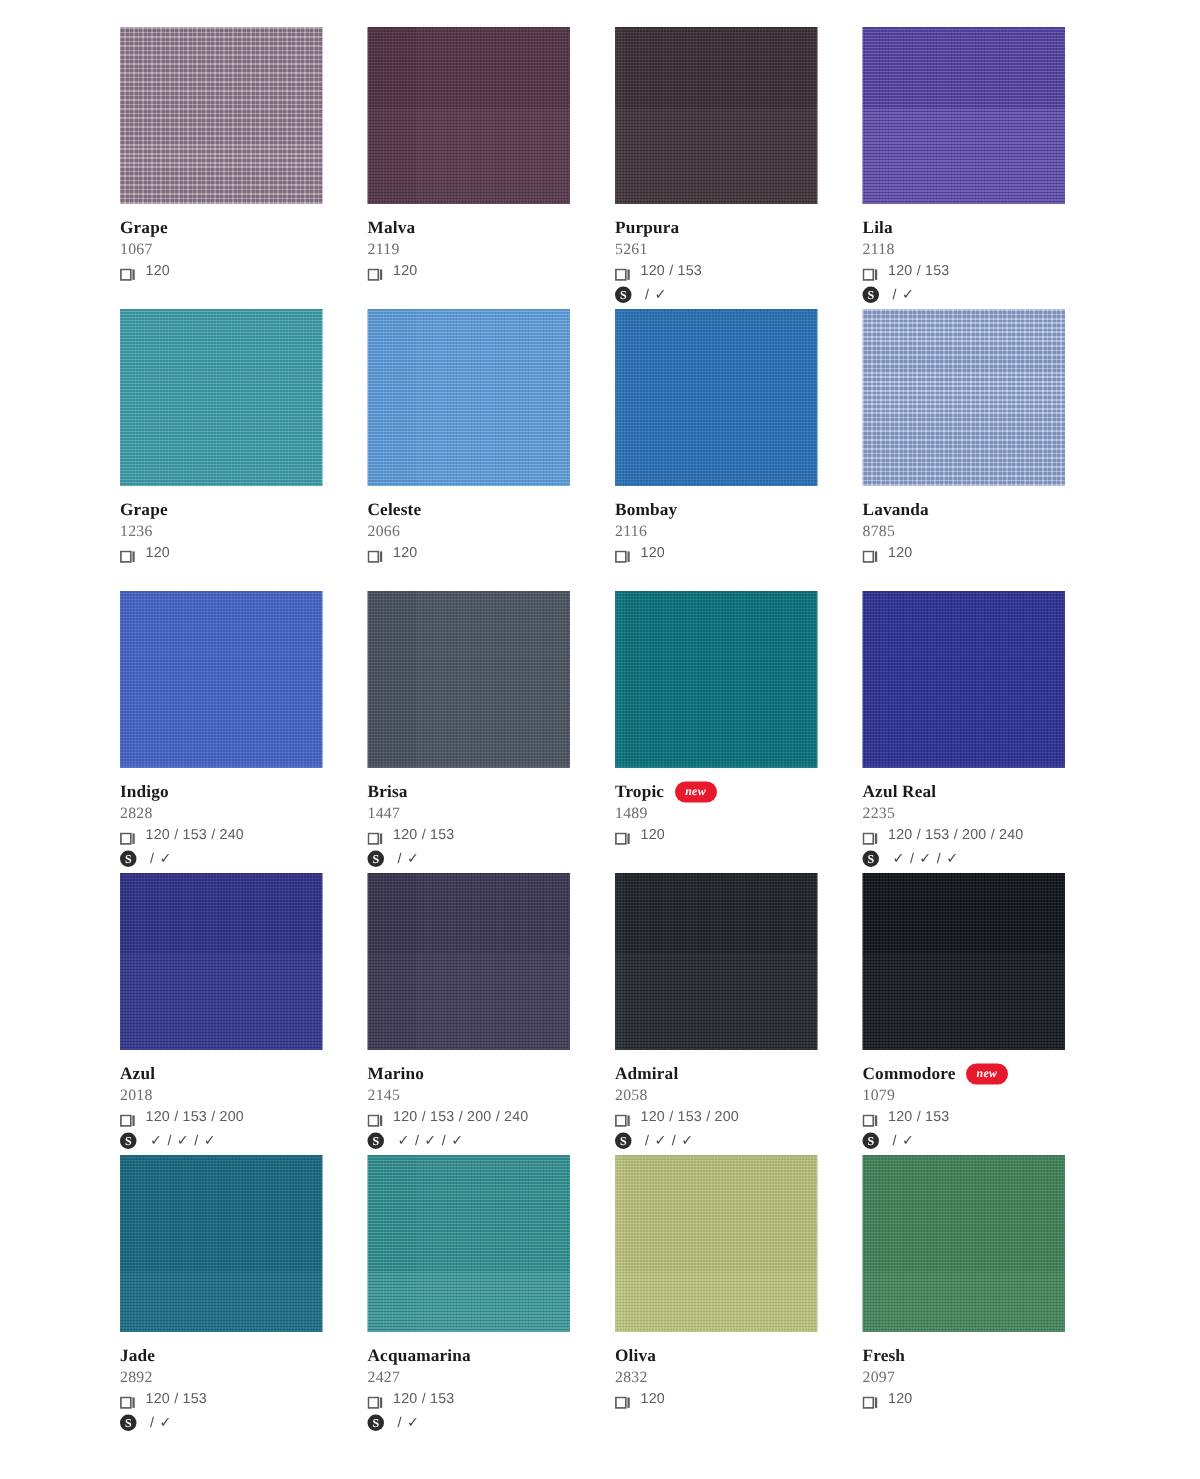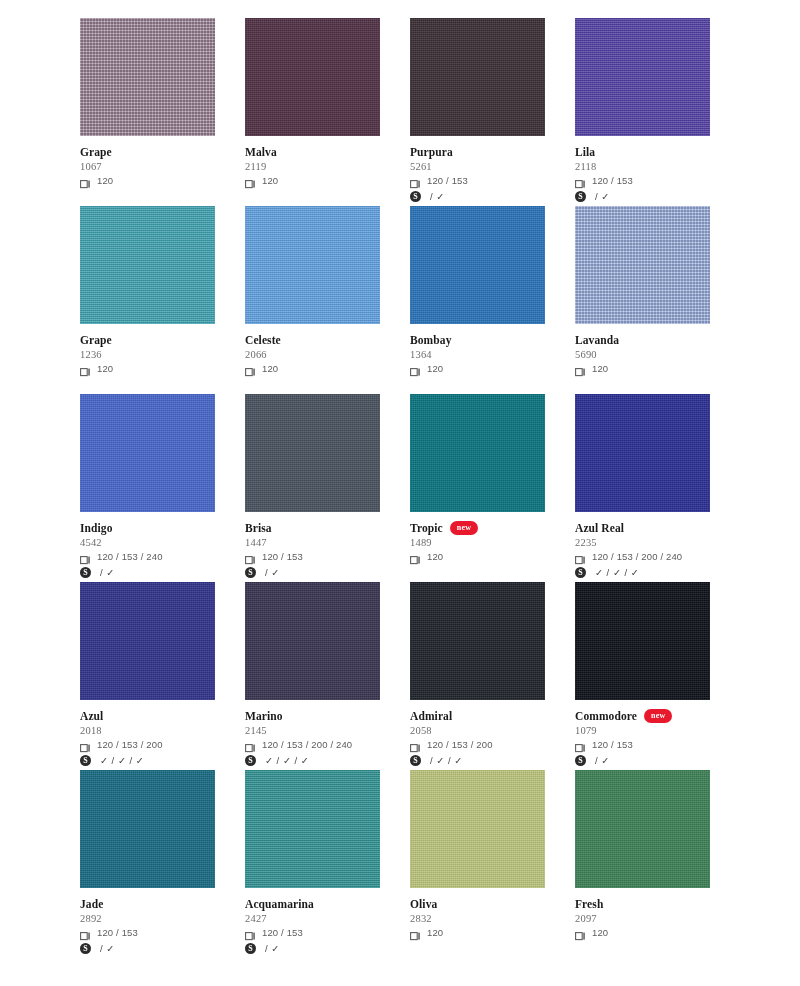--- a/index.html
+++ b/index.html
@@ -122,20 +122,21 @@
     white-space: nowrap;
   }
 
   .new-badge {
     display: inline-flex;
     align-items: center;
     justify-content: center;
     background: #e8192c;
     color: #ffffff;
     font-family: "Liberation Serif", serif;
+    font-style: italic;
     font-size: 8px;
     font-weight: bold;
     line-height: 1;
     padding: 2.5px 7px 3px 7px;
     border-radius: 8px;
     letter-spacing: 0.2px;
   }
 
   .swatch-code {
     font-family: Liberation Serif, serif;
@@ -312,53 +313,53 @@
             <span class="widths-text">120</span>
           </div>
         </div>
       </div>
       <div class="swatch-cell">
         <div class="swatch-chip tex-fine" title="Bombay" style="background: rgb(42, 115, 184);"></div>
         <div class="swatch-info">
           <div class="name-row">
             <span class="swatch-name">Bombay</span>
           </div>
-          <div class="swatch-code">1364</div>
+          <div class="swatch-code">2116</div>
           <div class="widths-row">
             <span class="roll-icon"><svg viewBox="0 0 11 9" width="11" height="9">
                 <rect x="0.6" y="0.6" width="6.6" height="7.0" fill="none" stroke="#5c5c5c" stroke-width="1.1"></rect>
                 <rect x="8.3" y="0.6" width="1.5" height="7.0" fill="#5c5c5c"></rect>
               </svg></span>
             <span class="widths-text">120</span>
           </div>
         </div>
       </div>
       <div class="swatch-cell">
         <div class="swatch-chip tex-grid" title="Lavanda" style="background: rgb(154, 175, 224);"></div>
         <div class="swatch-info">
           <div class="name-row">
             <span class="swatch-name">Lavanda</span>
           </div>
-          <div class="swatch-code">5690</div>
+          <div class="swatch-code">8785</div>
           <div class="widths-row">
             <span class="roll-icon"><svg viewBox="0 0 11 9" width="11" height="9">
                 <rect x="0.6" y="0.6" width="6.6" height="7.0" fill="none" stroke="#5c5c5c" stroke-width="1.1"></rect>
                 <rect x="8.3" y="0.6" width="1.5" height="7.0" fill="#5c5c5c"></rect>
               </svg></span>
             <span class="widths-text">120</span>
           </div>
         </div>
       </div>
       <div class="swatch-cell">
         <div class="swatch-chip tex-fine" title="Indigo" style="background: rgb(71, 102, 201);"></div>
         <div class="swatch-info">
           <div class="name-row">
             <span class="swatch-name">Indigo</span>
           </div>
-          <div class="swatch-code">4542</div>
+          <div class="swatch-code">2828</div>
           <div class="widths-row">
             <span class="roll-icon"><svg viewBox="0 0 11 9" width="11" height="9">
                 <rect x="0.6" y="0.6" width="6.6" height="7.0" fill="none" stroke="#5c5c5c" stroke-width="1.1"></rect>
                 <rect x="8.3" y="0.6" width="1.5" height="7.0" fill="#5c5c5c"></rect>
               </svg></span>
             <span class="widths-text">120 / 153 / 240</span>
           </div>
           <div class="certs-row">
             <span class="s-badge">S</span>
             <span class="certs-marks">/ ✓</span>

